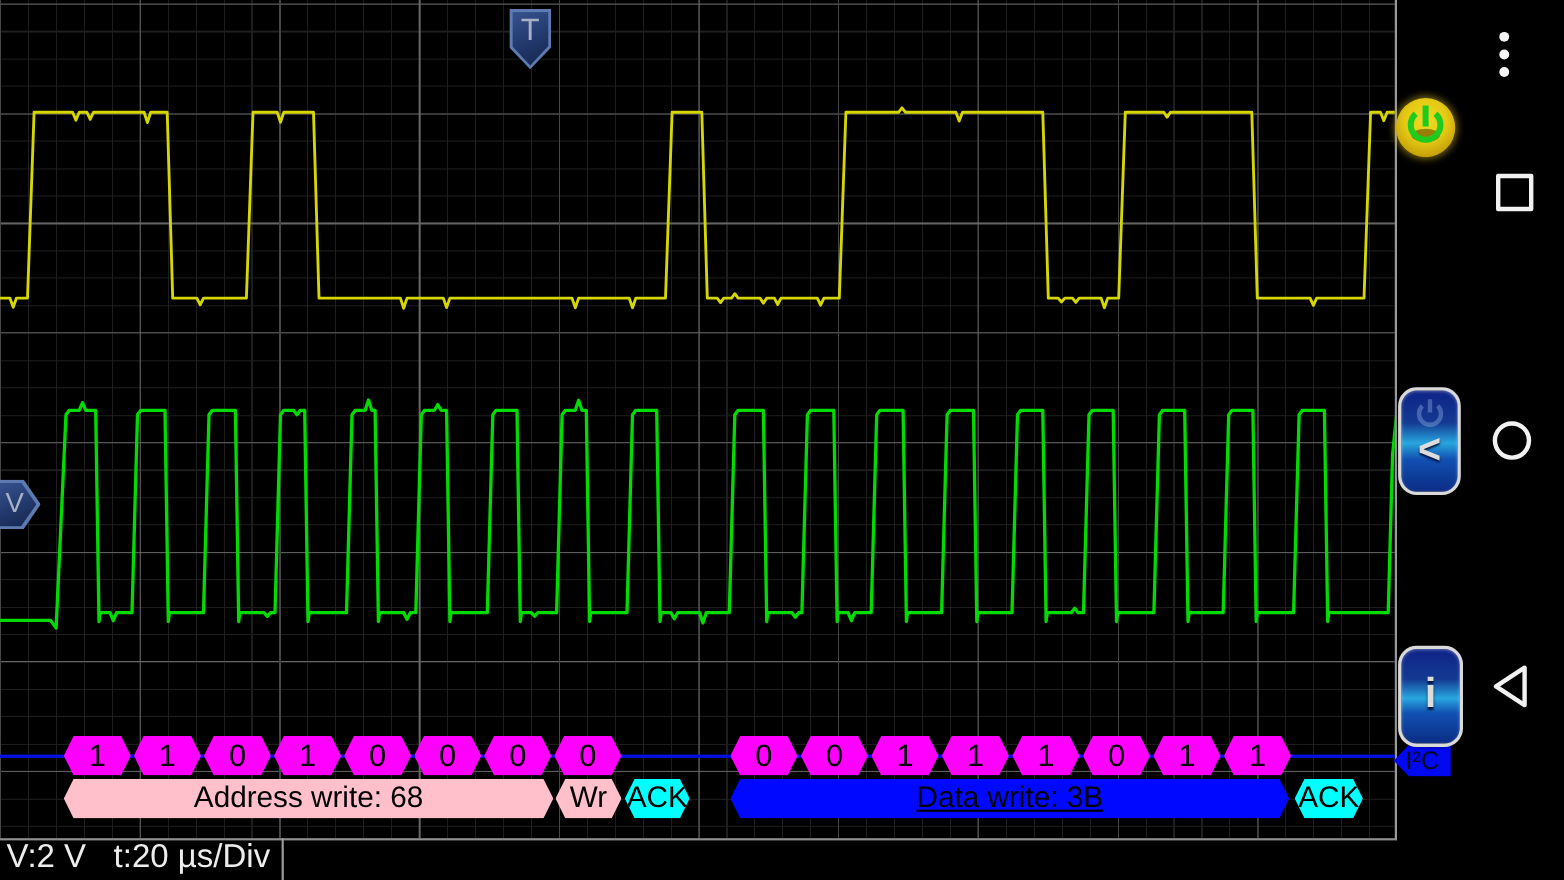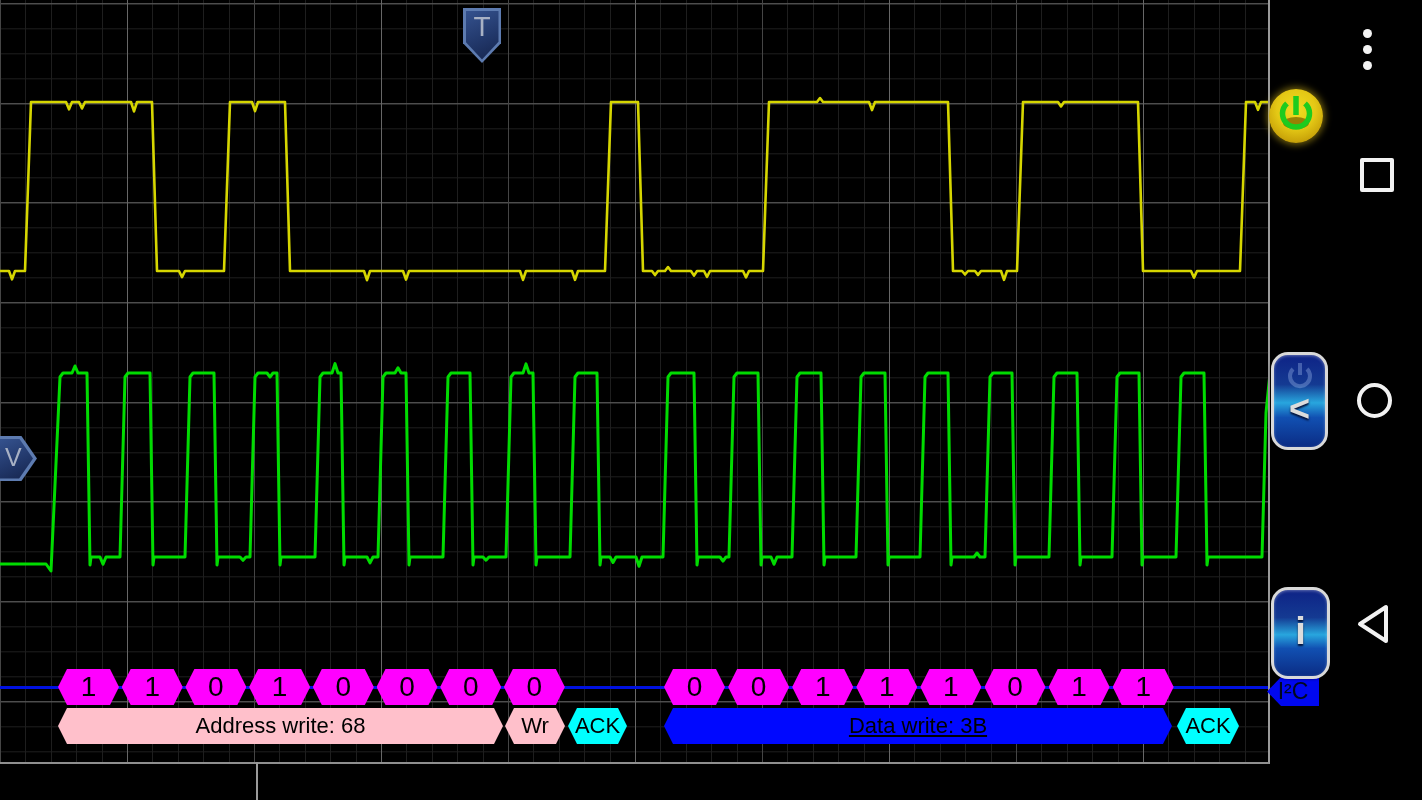--- a/index.html
+++ b/index.html
@@ -34,21 +34,21 @@
     clip-path:polygon(0 0,58% 0,100% 50%,58% 100%,0 100%);}
   .vmark-letter{position:absolute;left:5px;top:7px;color:#a8b1c4;font-size:25px;}
 
   
   .decode-line{position:absolute;left:0;top:686px;width:1268px;height:2.5px;
     background:#0011e0;z-index:2;}
   .bitbox{position:absolute;top:669px;height:36px;background:#ff00ff;color:#000;
     font-size:28px;line-height:36px;text-align:center;z-index:3;
     clip-path:polygon(0 50%,9px 0,calc(100% - 9px) 0,100% 50%,calc(100% - 9px) 100%,9px 100%);}
   .declbl{position:absolute;top:708px;height:36px;color:#000;
-    font-size:22px;line-height:35px;text-align:center;z-index:3;
+    font-size:27px;line-height:35px;text-align:center;z-index:3;
     clip-path:polygon(0 50%,9px 0,calc(100% - 9px) 0,100% 50%,calc(100% - 9px) 100%,9px 100%);}
   .lbl-address{background:#ffc0cb;}
   .lbl-data{background:#0008ff;text-decoration:underline;}
   .lbl-ack{background:#00ffff;}
 
   .i2c-tag{position:absolute;left:1267px;top:677px;width:52px;height:29px;
     background:#0008f0;color:#000820;font-size:23px;line-height:28px;
     padding-left:0;text-align:center;z-index:4;
     clip-path:polygon(0 50%,14px 0,100% 0,100% 100%,14px 100%);}
 
@@ -157,15 +157,16 @@
     <div class="dot"></div>
     <div class="dot"></div>
     <div class="dot"></div>
   </div>
   <div class="nav-square"></div>
   <div class="nav-circle"></div>
   <svg class="nav-back" width="38" height="44" viewBox="0 0 38 44">
     <polygon points="31,5 31,39 5,22" fill="none" stroke="#f2f2f2" stroke-width="4" stroke-linejoin="round"></polygon>
   </svg>
 
+  <div class="status-text">V:2 V   t:20 µs/Div</div>
   <div class="status-divider"></div>
 
 </div>
 
 </body></html>

